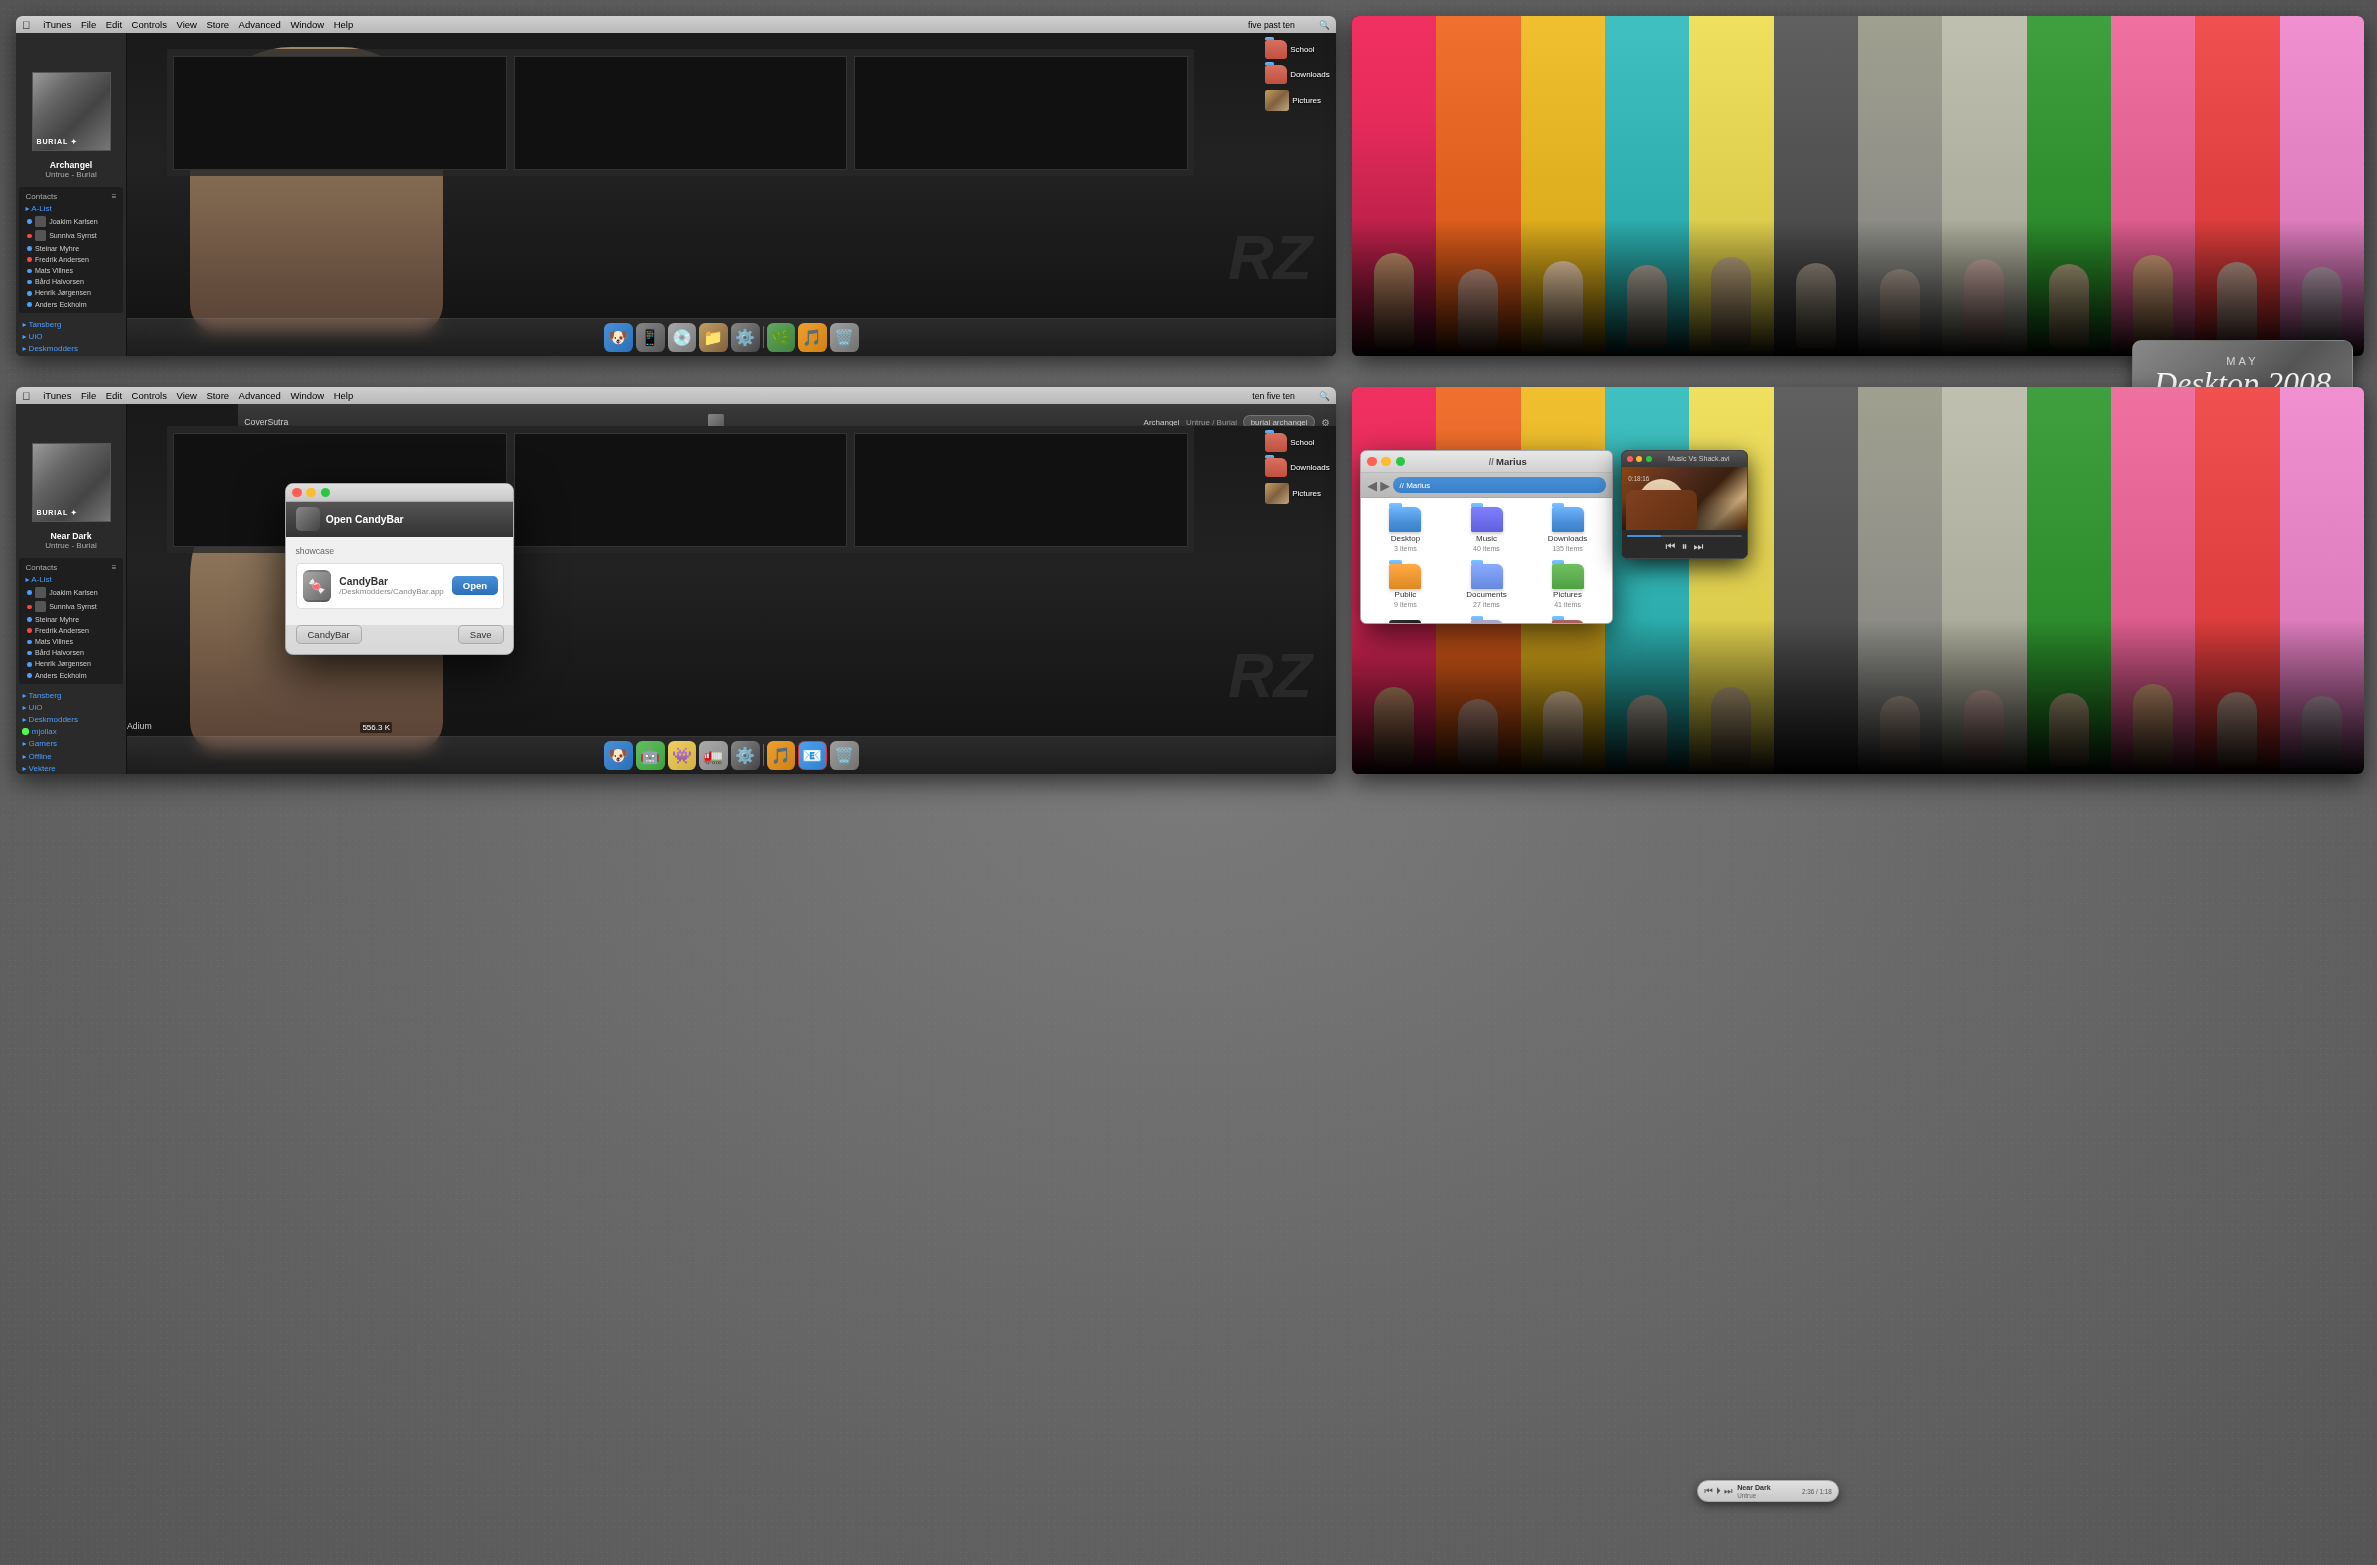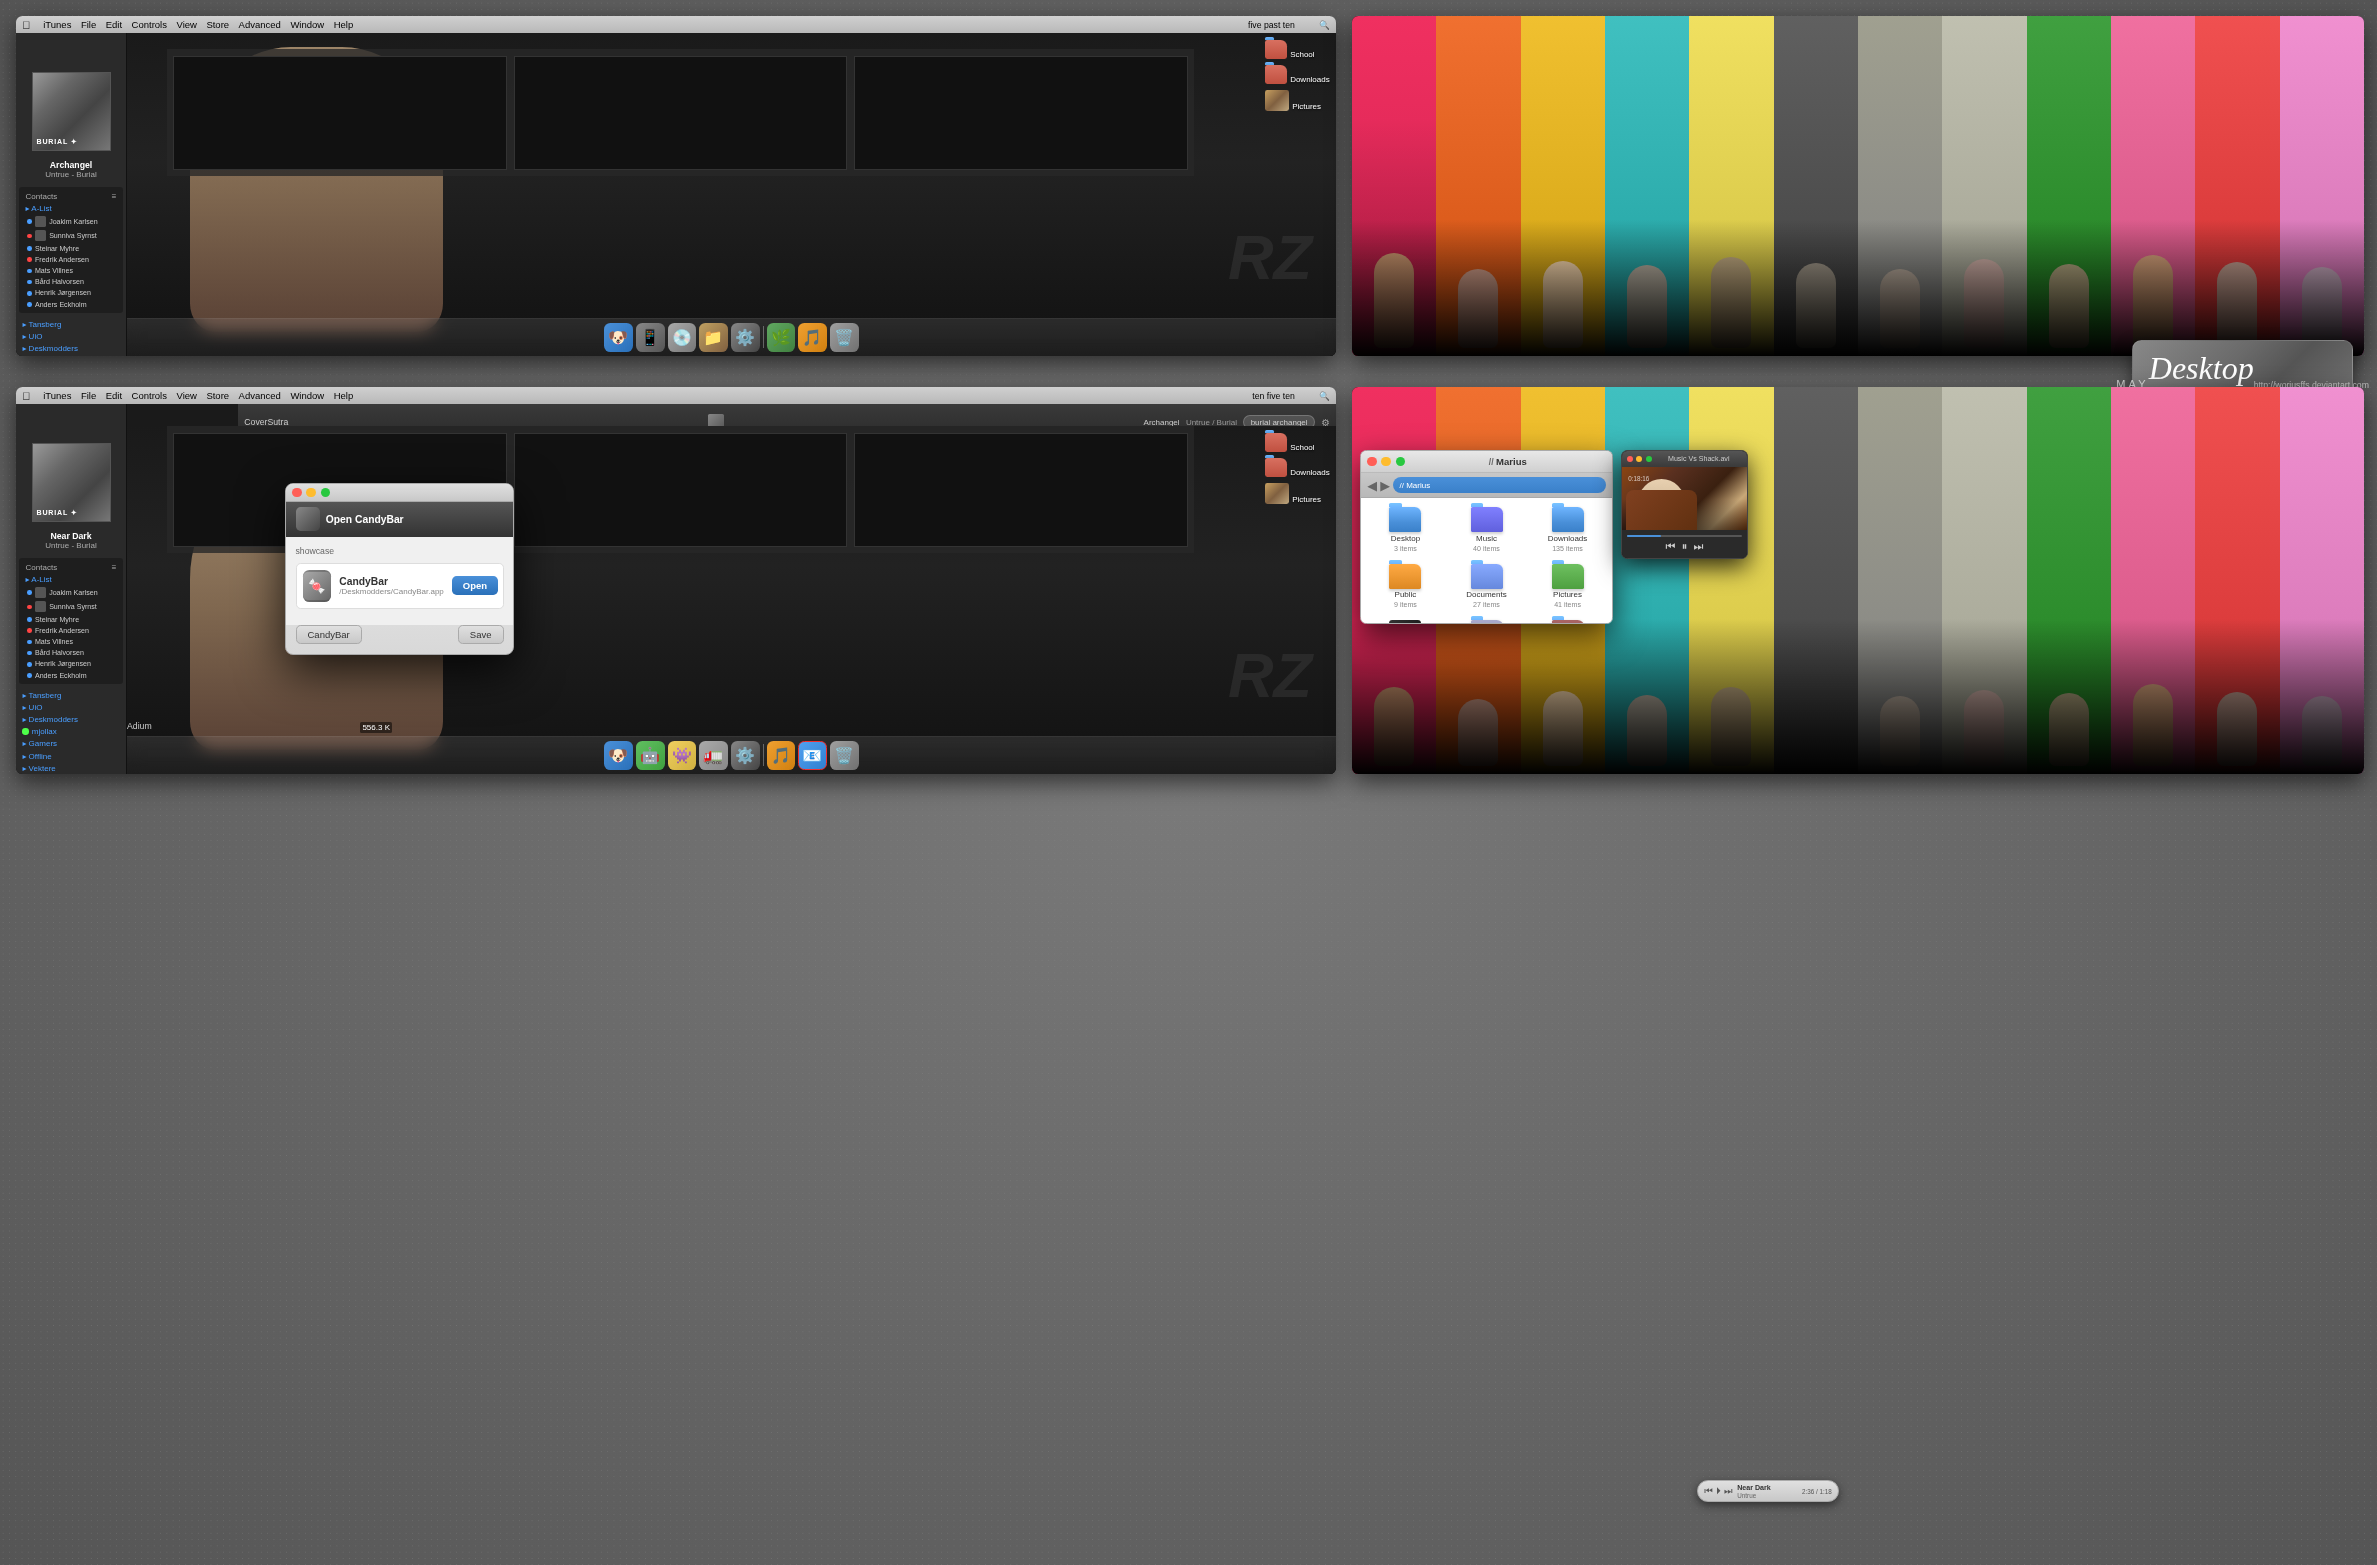--- a/index.html
+++ b/index.html
@@ -172,21 +172,21 @@
 
     
     .desktop-area {
       flex: 1;
       position: relative;
       overflow: hidden;
     }
 
     .desktop-icon {
       display: flex;
-      align-items: flex-end;
+      align-items: center;
       gap: 3.2px;
       color: #fff;
       font-size: 8.7px;
       margin-left: 12px;
     }
 
     .icon-folder {
       width: 22px;
       height: 19px;
       background: linear-gradient(to bottom, #6eb5ff, #4a90d9);
@@ -639,21 +639,21 @@
     
     .desktop-badge {
       position: absolute;
       top: 340px;
       right: 24px;
       width: 221px;
       height: 87px;
       background: linear-gradient(135deg, #888 0%, #6a6a6a 40%, #555 60%, #7a7a7a 100%);
       border-radius: 9.5px;
       display: flex;
-      flex-direction: row;
+      flex-direction: column;
       align-items: center;
       justify-content: center;
       padding: 9.5px;
       box-shadow: 0 6.3px 16px rgba(0,0,0,0.5);
       border: 0.8px solid rgba(255,255,255,0.1);
     }
 
     .badge-may {
       color: rgba(255,255,255,0.7);
       font-size: 11px;

